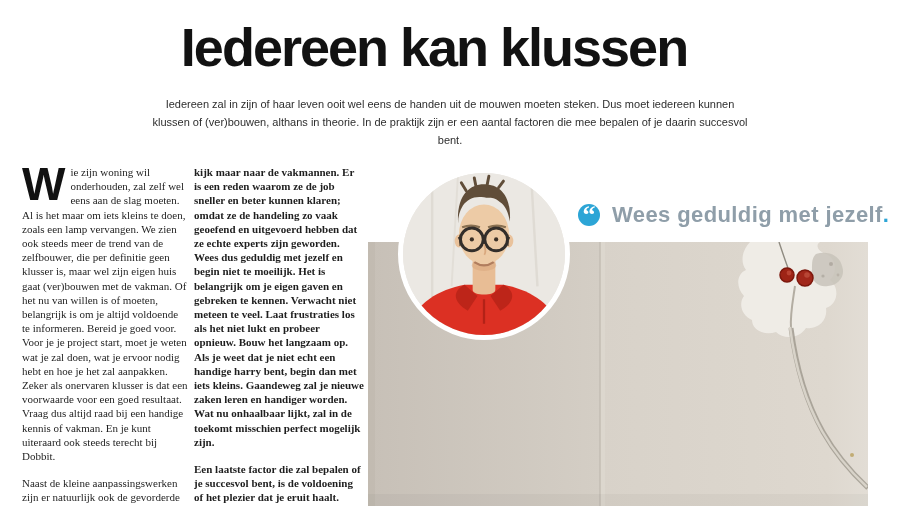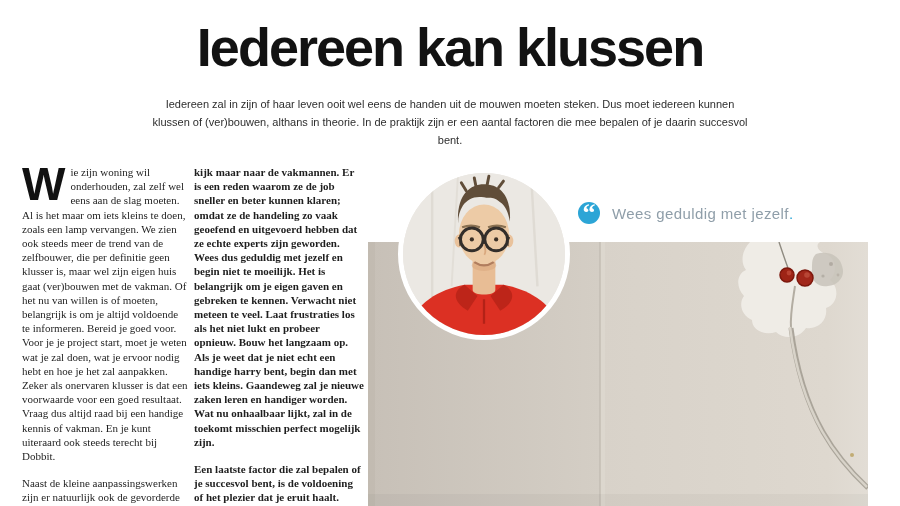--- a/index.html
+++ b/index.html
@@ -3,21 +3,21 @@
 <meta charset="utf-8">
 <style>
   html,body{margin:0;padding:0;}
   body{
     width:900px;height:506px;overflow:hidden;position:relative;
     background:#ffffff;
     font-family:"Liberation Sans",sans-serif;
   }
   
   .title{
-    position:absolute;top:16px;left:16px;width:868px;
+    position:absolute;top:16px;left:0;width:868px;
     text-align:center;
     font-family:"Liberation Sans",sans-serif;
     font-weight:bold;font-size:54px;letter-spacing:-2px;
     color:#121212;
   }
   .subtitle{
     position:absolute;top:95px;left:150px;width:600px;
     text-align:center;
     font-size:11px;line-height:18px;color:#2e2e2e;
   }
@@ -61,21 +61,21 @@
   }
   .qicon span{
     position:absolute;left:50%;top:50%;
     transform:translate(-50%,-22%);
     font-family:"Liberation Serif",serif;
     font-weight:bold;font-size:26px;line-height:0;
     color:#ffffff;
   }
   .qtext{
     font-family:"Liberation Sans",sans-serif;
-    font-weight:normal;font-size:15px;letter-spacing:0.4px;
+    font-weight:bold;font-size:22px;letter-spacing:0.4px;
     color:var(--quote-gray,#8f9ea9);
     white-space:nowrap;
   }
   .qtext .period{color:var(--accent,#2ca5d6);}
 </style>
 </head>
 <body>
 
 <div class="title">Iedereen kan klussen</div>
 <div class="subtitle">Iedereen zal in zijn of haar leven ooit wel eens de handen uit de mouwen moeten steken. Dus moet iedereen kunnen klussen of (ver)bouwen, althans in theorie. In de praktijk zijn er een aantal factoren die mee bepalen of je daarin succesvol bent.</div>

